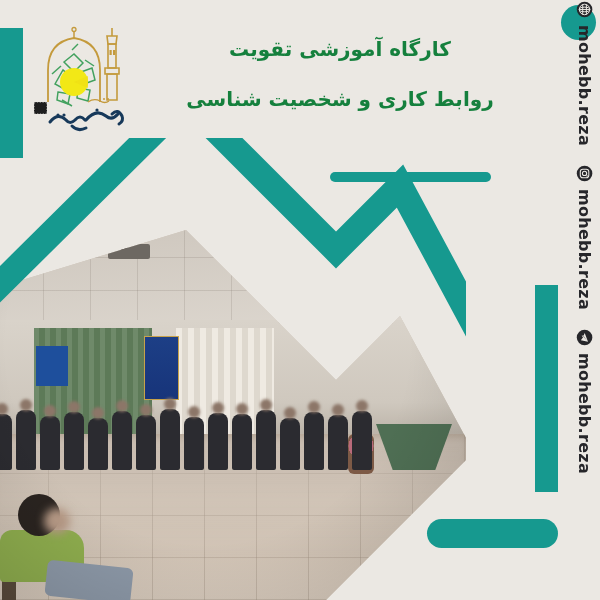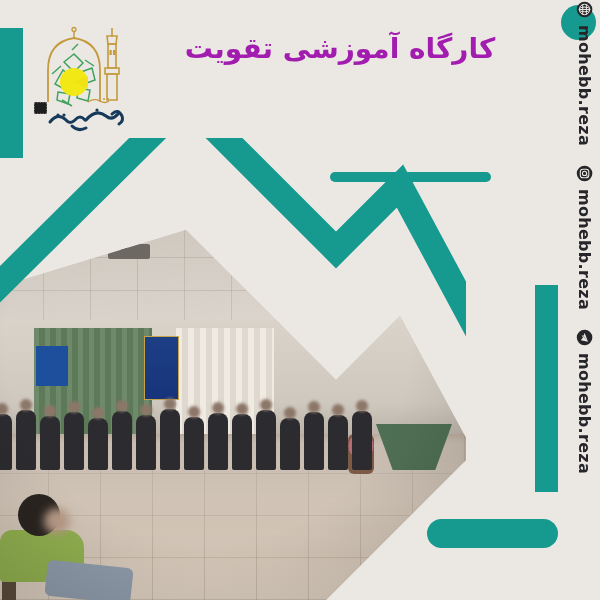--- a/index.html
+++ b/index.html
@@ -91,21 +91,21 @@
   
   #logo{position:absolute;left:28px;top:22px;width:112px;height:112px;}
   #logo svg{display:block;}
 
   
   #title-block{
     position:absolute;right:100px;top:24px;width:320px;
     text-align:center;direction:rtl;
   }
   .title-line{
-    color:#a21caf;font-weight:bold;font-size:28px;line-height:50px;
+    color:#15803d;font-weight:bold;font-size:20px;line-height:50px;
     letter-spacing:.2px;white-space:nowrap;text-align:center;
   }
 
   
   #sidebar{position:absolute;right:2px;top:78px;width:42px;height:470px;}
   .social{
     position:absolute;right:4px;
     transform-origin:100% 0;
     transform:rotate(90deg);
     display:flex;align-items:center;gap:7px;
@@ -243,20 +243,21 @@
       <g fill="#17395a">
         <circle cx="30" cy="93" r="1.6"></circle>
           <circle cx="36" cy="93" r="1.6"></circle>
         <circle cx="69" cy="88" r="1.6"></circle>
       </g>
     </svg>
   </div>
 
   <div id="title-block">
     <div class="title-line">کارگاه آموزشی تقویت</div>
+    <div class="title-line">روابط کاری و شخصیت شناسی</div>
   </div>
 
   <div id="sidebar">
 
     <div class="social" id="social-web">
       <span class="ic">
         <svg viewBox="0 0 24 24" width="17" height="17">
           <circle cx="12" cy="12" r="11" fill="#26262a"></circle>
           <g fill="none" stroke="#ebe8e3" stroke-width="1.4">
             <circle cx="12" cy="12" r="7.4"></circle>

